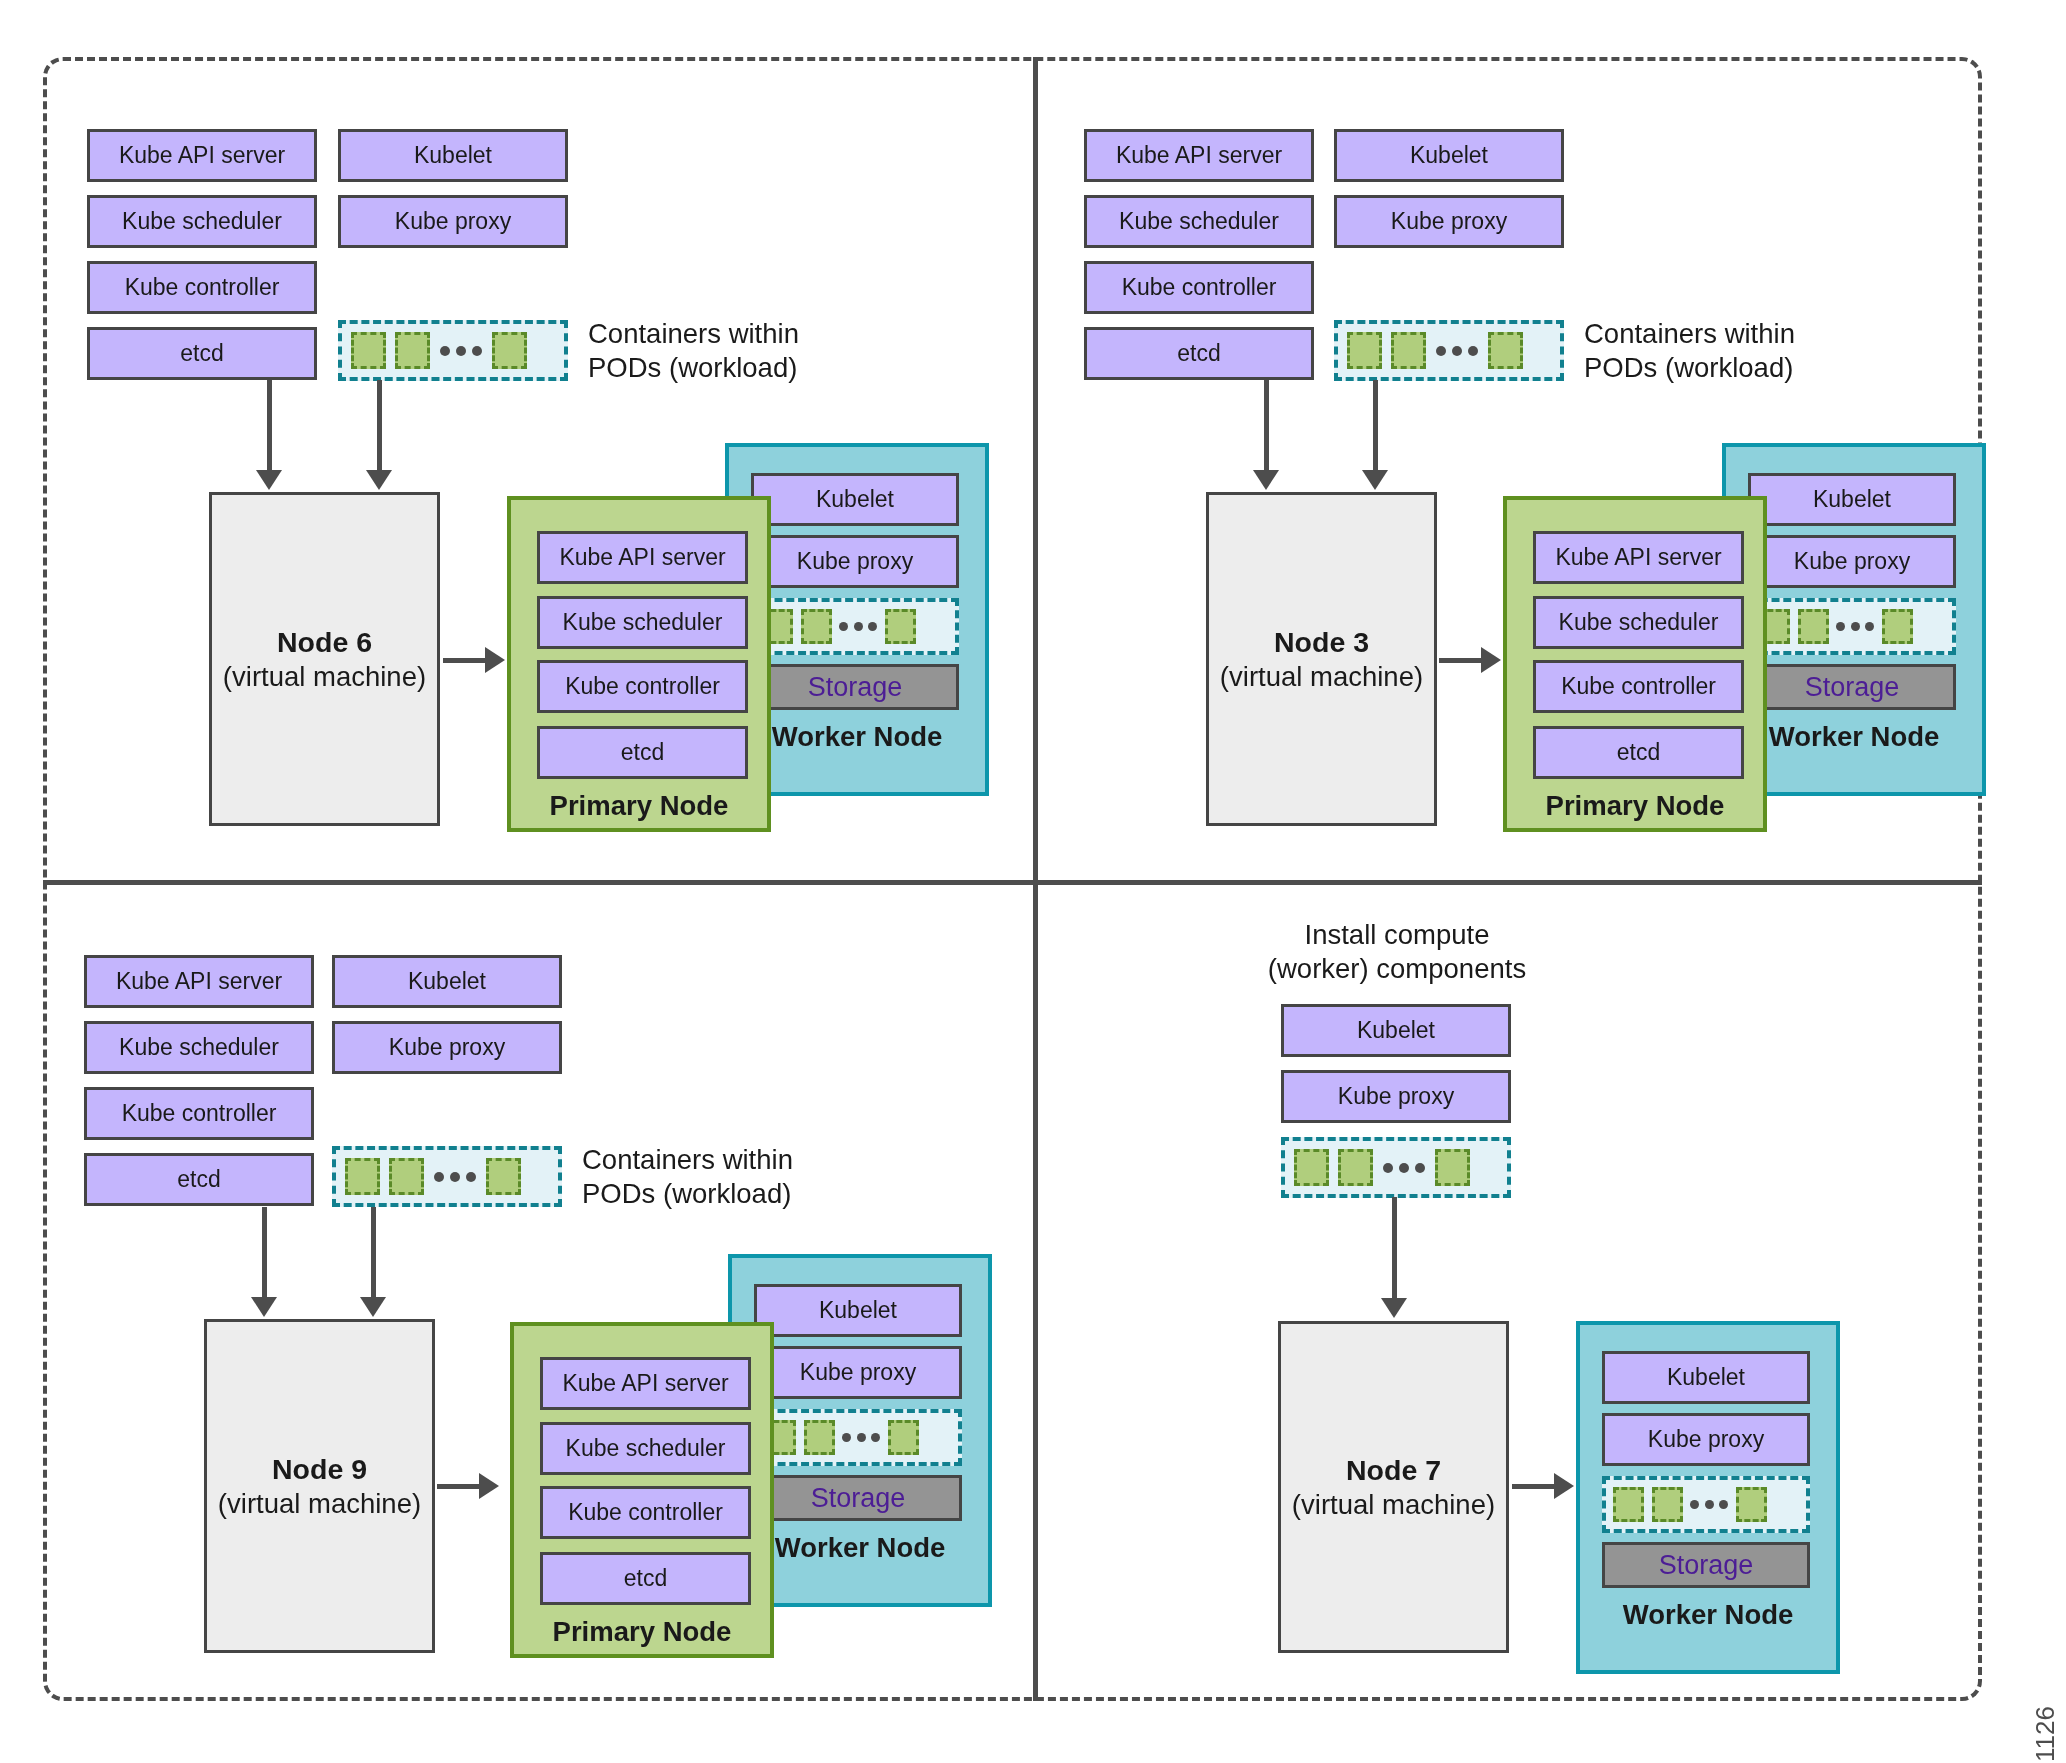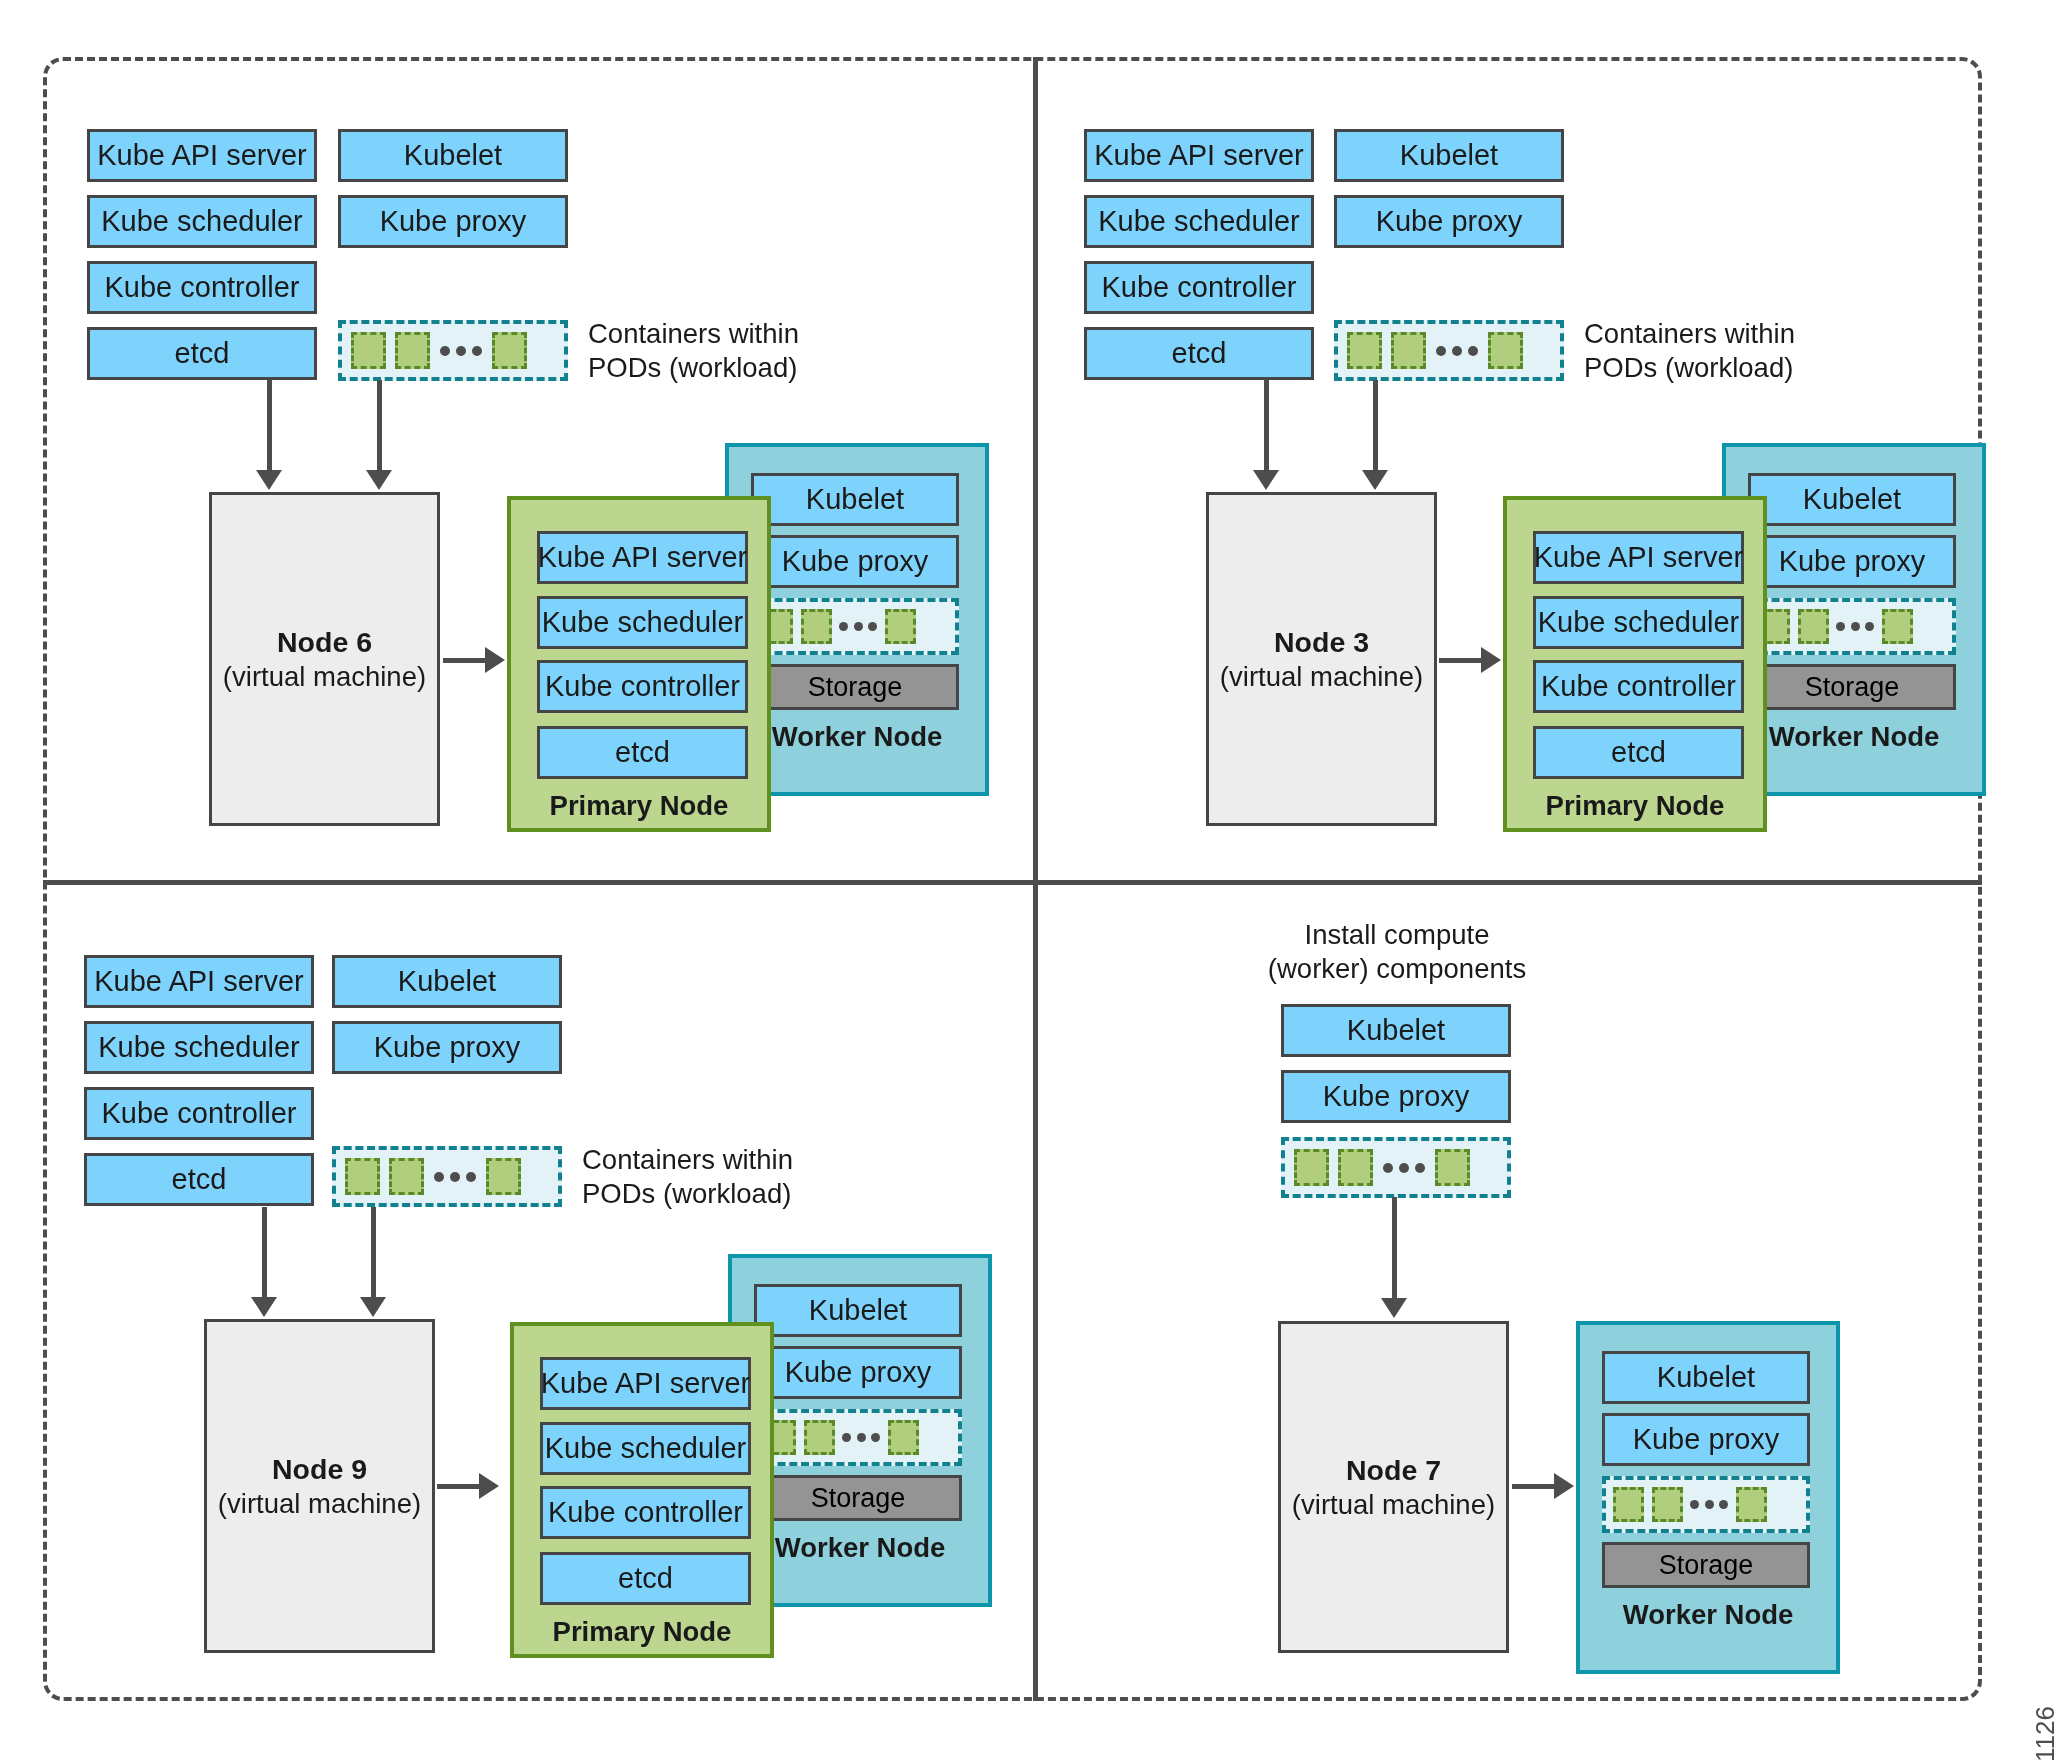--- a/index.html
+++ b/index.html
@@ -6,23 +6,23 @@
   body{width:2066px;height:1763px;position:relative;overflow:hidden;
        font-family:"Liberation Sans","DejaVu Sans",sans-serif;color:#1a1a1a;}
 
   
   #outer-frame{position:absolute;left:43px;top:57px;width:1939px;height:1644px;
       border:4.6px dashed #4d4d4d;border-radius:20px;box-sizing:border-box;}
   .divider-v{position:absolute;background:#4d4d4d;width:4.6px;top:57px;height:1644px;left:1033px;}
   .divider-h{position:absolute;background:#4d4d4d;height:4.6px;left:43px;width:1939px;top:880px;}
 
   
-  .comp{position:absolute;background:#7dd3fc;border:3.7px solid #454545;
+  .comp{position:absolute;background:#c4b5fd;border:3.7px solid #454545;
         box-sizing:border-box;display:flex;align-items:center;justify-content:center;
-        font-size:29px;line-height:1;white-space:nowrap;}
+        font-size:23px;line-height:1;white-space:nowrap;}
 
   
   .vmbox{position:absolute;background:#ededed;border:3.7px solid #454545;box-sizing:border-box;
          display:flex;flex-direction:column;align-items:center;justify-content:center;}
   .vmbox .vm-title{font-size:28.5px;font-weight:bold;line-height:1.22;}
   .vmbox .vm-sub{font-size:27.5px;line-height:1.22;}
 
   
   .primary-node{position:absolute;background:#bcd68f;border:4.6px solid #5f9020;
                 box-sizing:border-box;}
@@ -30,21 +30,21 @@
                 font-size:27.5px;font-weight:bold;}
 
   
   .worker-node{position:absolute;background:#8ed1dc;border:4.6px solid #0d96ab;
                box-sizing:border-box;}
   .worker-node .wn-label{position:absolute;left:0;right:0;text-align:center;
                font-size:27.5px;font-weight:bold;}
 
   
   .storage{position:absolute;background:#949494;border:3.7px solid #454545;box-sizing:border-box;
-           display:flex;align-items:center;justify-content:center;color:#000000;
+           display:flex;align-items:center;justify-content:center;color:#4c1d95;
            font-size:27px;}
 
   
   .podgroup{position:absolute;background:#e3f2f7;border:4.6px dashed #11808f;
             box-sizing:border-box;display:flex;align-items:center;}
   .pod{background:#b0ce7d;border:3.7px dashed #5a8a28;box-sizing:border-box;}
   .dots{display:flex;align-items:center;}
   .dots i{display:block;background:#4d4d4d;border-radius:50%;}
 
   

